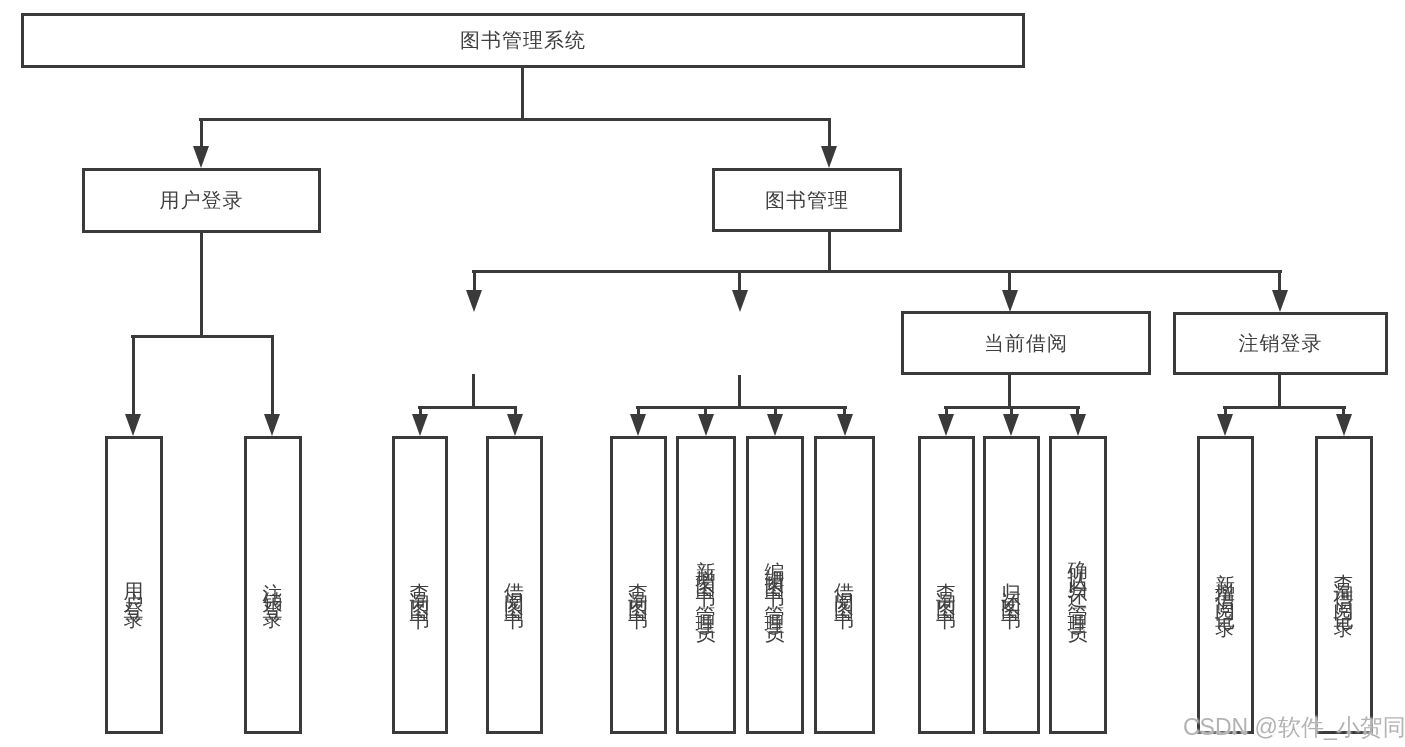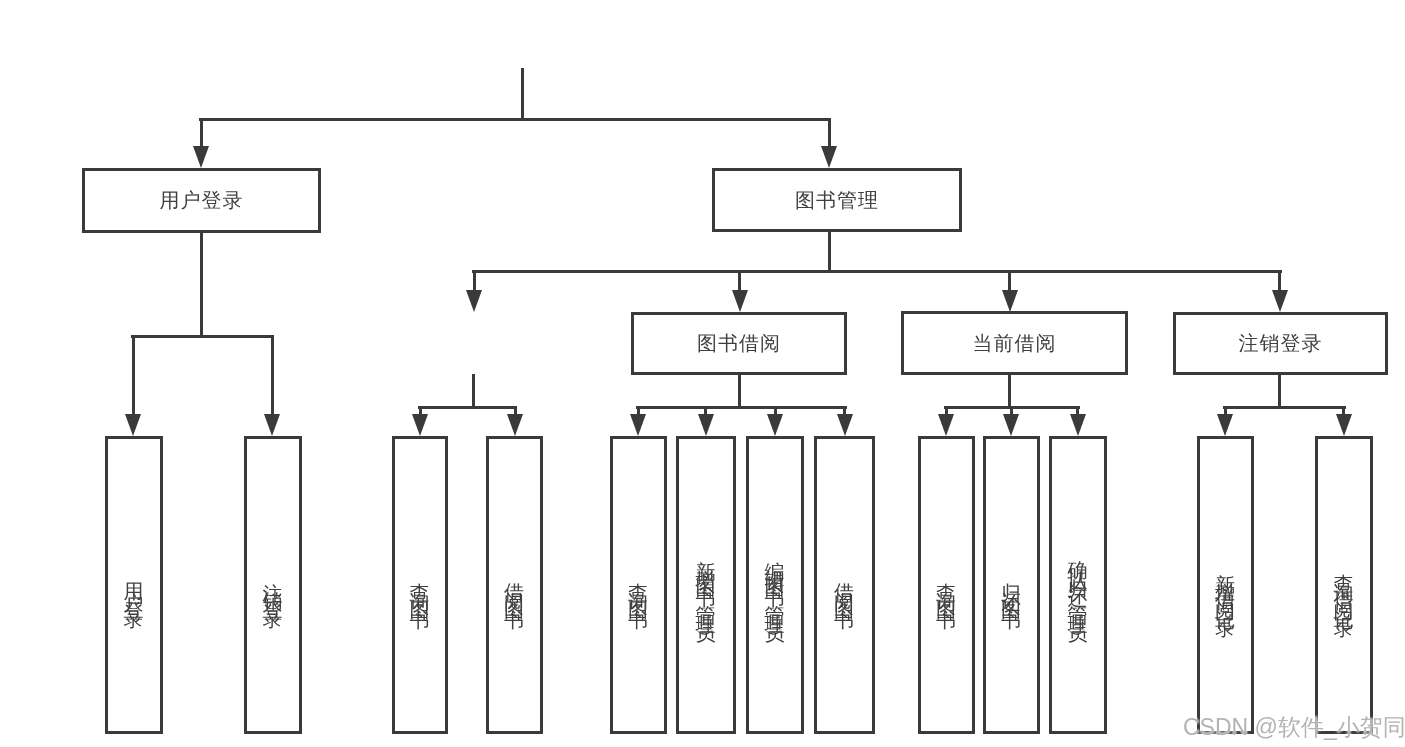--- a/index.html
+++ b/index.html
@@ -32,32 +32,32 @@
     position:absolute;left:1183px;top:712px;
     font-size:23px;color:var(--wm,#b3b3b3);white-space:nowrap;
     text-shadow:0 0 3px #fff,0 0 3px #fff;
   }
 </style>
 </head>
 <body>
 
 <div class="canvas" style="--line: #3a3a3a; --text: #3f3f3f; --wm: #b3b3b3; --bg: #ffffff;">
 
+  <div class="node" style="left:21px;top:13px;width:1004px;height:55px;">
+    <span>图书管理系统</span>
+  </div>
 
   <div class="node" style="left:82px;top:168px;width:239px;height:65px;">
     <span>用户登录</span>
   </div>
-  <div class="node" style="left:712px;top:168px;width:250px;height:64px;">
+  <div class="node" style="left:712px;top:168px;width:190px;height:64px;">
     <span>图书管理</span>
   </div>
 
-  <div class="node" style="left:631px;top:312px;width:216px;height:63px;">
-    <span>图书借阅</span>
-  </div>
-  <div class="node" style="left:901px;top:311px;width:227px;height:64px;">
+  <div class="node" style="left:901px;top:311px;width:250px;height:64px;">
     <span>当前借阅</span>
   </div>
   <div class="node" style="left:1173px;top:312px;width:215px;height:63px;">
     <span>注销登录</span>
   </div>
 
   <div class="node leaf" style="left:105px;top:436px;width:58px;height:298px;">
     <span>用户登录</span>
   </div>
   <div class="node leaf" style="left:244px;top:436px;width:58px;height:298px;">

